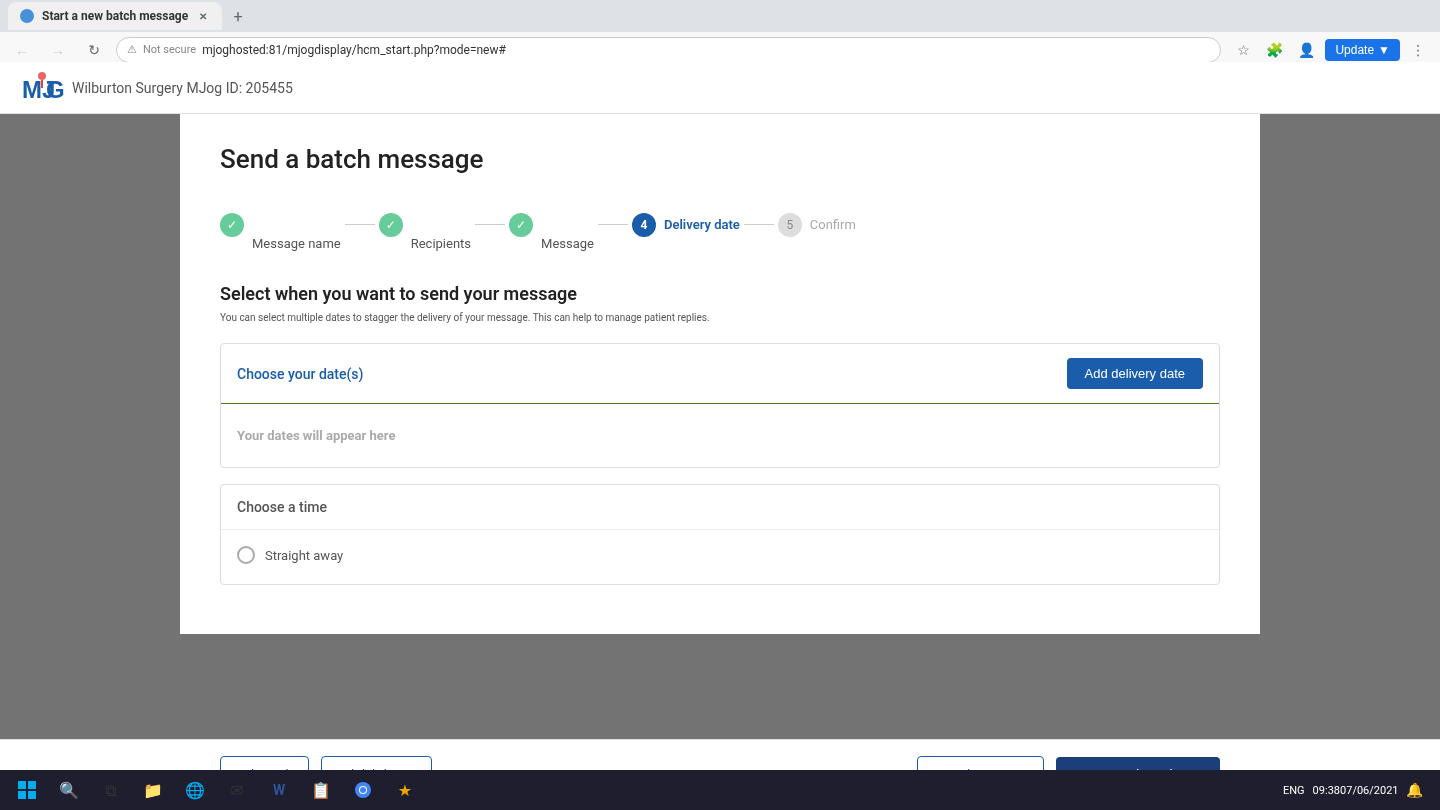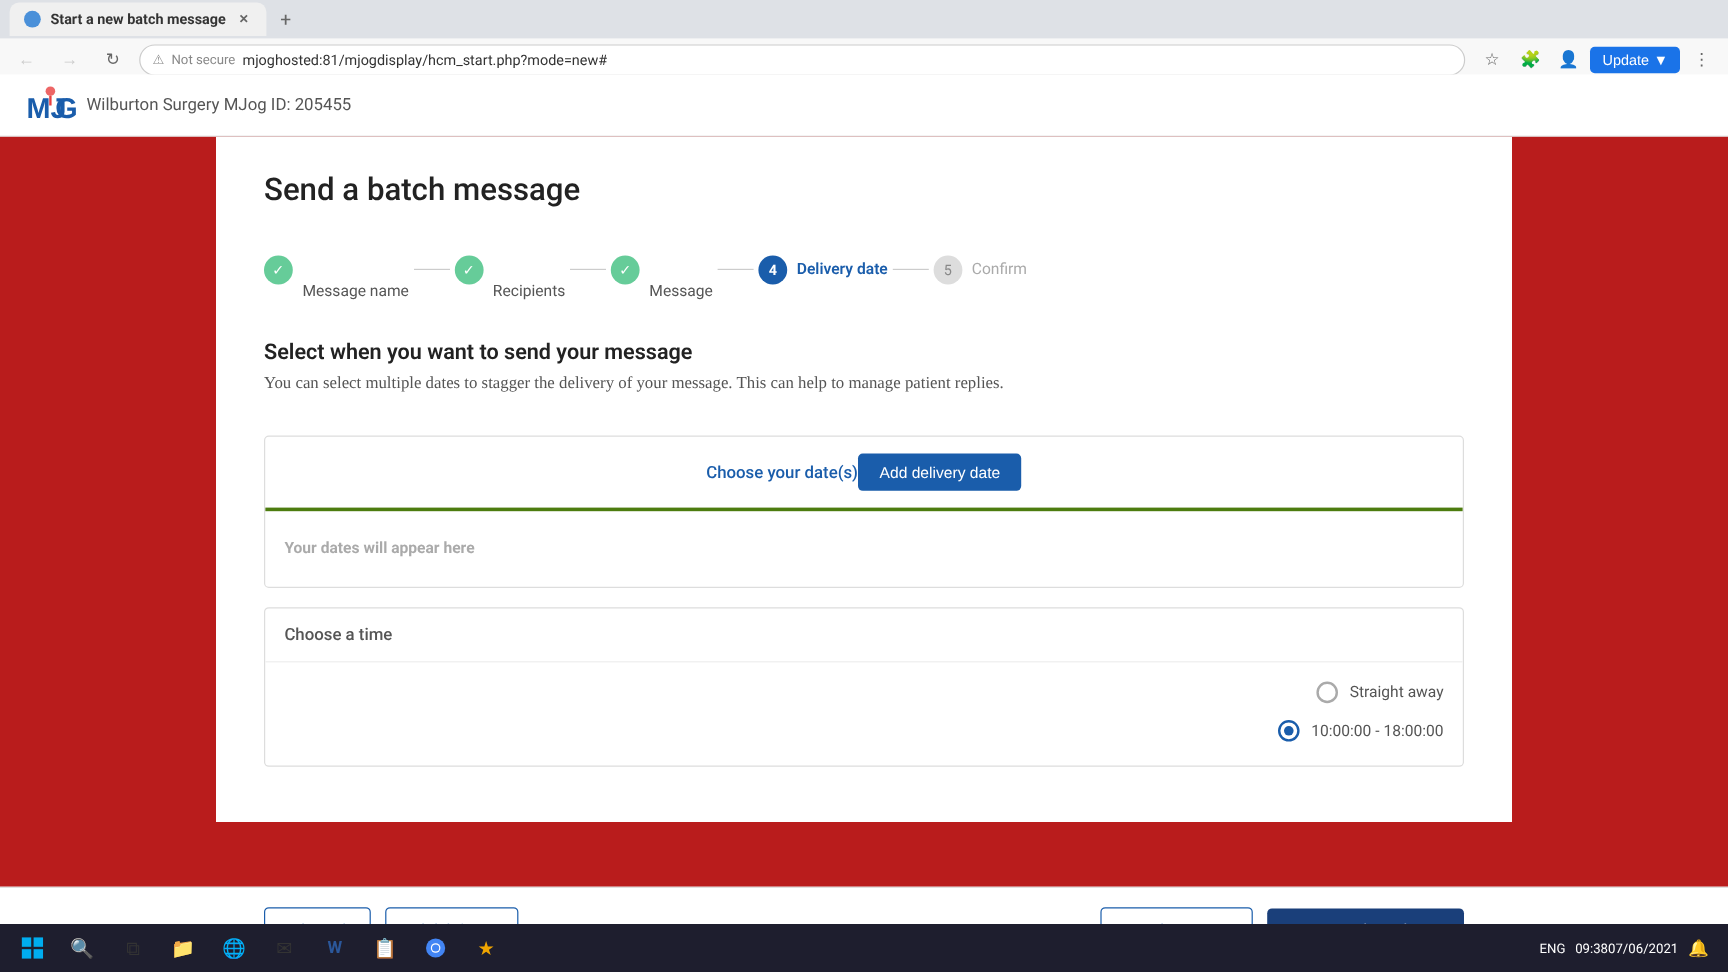--- a/index.html
+++ b/index.html
@@ -153,21 +153,21 @@
       display: flex;
       align-items: center;
       gap: 8px;
     }
 
     .main-content {
       flex: 1;
       overflow-y: auto;
       padding: 0 180px;
       padding-top: 0;
-      background: #b91c1c;
+      background: #737373;
     }
 
     .content-card {
       background: #fff;
       margin-top: 0;
       padding: 30px 40px;
       min-height: 520px;
     }
 
     .page-title {
@@ -235,39 +235,38 @@
     }
 
     
     .section-title {
       font-size: 18px;
       font-weight: 600;
       color: #222;
       margin-bottom: 8px;
     }
     .section-desc {
-      font-size: 14px;
+      font-size: 10px;
       color: #555;
-      margin-bottom: 35px;
-      font-family: Liberation Serif, serif;
+      margin-bottom: 20px;
     }
 
     
     .date-picker-card {
       border: 1px solid #ddd;
       border-radius: 4px;
       margin-bottom: 16px;
       overflow: hidden;
     }
     .date-picker-header {
       display: flex;
       align-items: center;
-      justify-content: center;
+      justify-content: space-between;
       padding: 14px 16px;
-      border-bottom: 3px solid #4d7c0f;
+      border-bottom: 1px solid #4d7c0f;
     }
     .choose-dates-label {
       font-size: 14px;
       color: #1a5dab;
       font-weight: 500;
     }
     .add-delivery-btn {
       background: #1a5dab;
       color: white;
       border: none;
@@ -296,21 +295,21 @@
       border-bottom: 1px solid #eee;
     }
     .choose-time-label {
       font-size: 14px;
       color: #555;
       font-weight: 500;
     }
     .time-options {
       padding: 16px 16px 20px;
       display: flex;
-      flex-direction: column;
+      flex-direction: row;
       gap: 14px;
       align-items: flex-end;
     }
     .time-option {
       display: flex;
       align-items: center;
       gap: 10px;
     }
     .radio-circle {
       width: 18px;
@@ -543,24 +542,20 @@
         <div class="time-picker-header">
           <span class="choose-time-label">Choose a time</span>
         </div>
         <div class="time-options">
 
           <div class="time-option">
             <div class="radio-circle"></div>
             <span class="time-label">Straight away</span>
           </div>
 
-          <div class="time-option">
-            <div class="radio-circle selected"></div>
-            <span class="time-label">10:00:00 - 18:00:00</span>
-          </div>
 
         </div>
       </div>
 
     </div>
   </div>
 
   <div class="footer-bar">
     <div class="footer-left">
       <button class="btn-outline">Discard</button>

